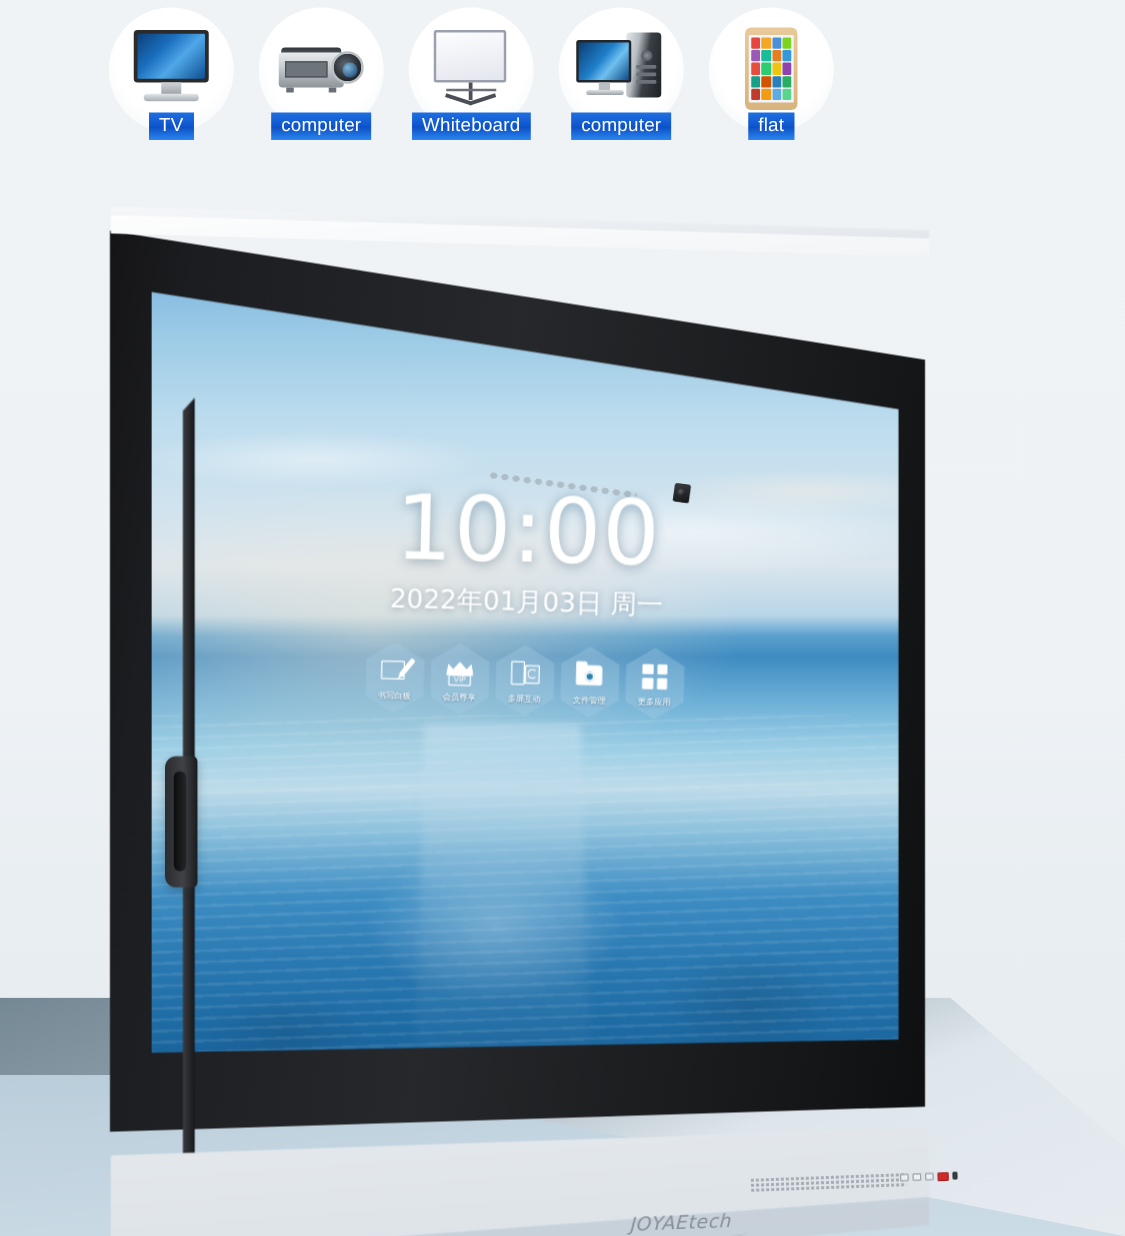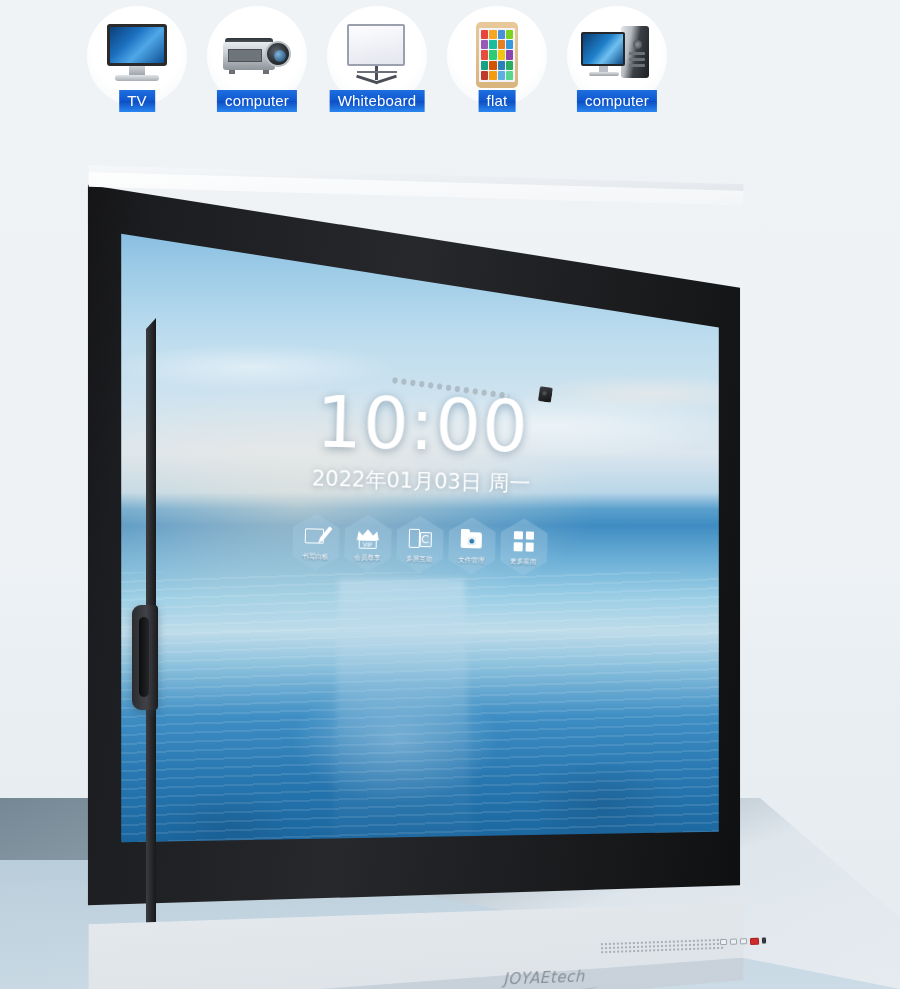--- a/index.html
+++ b/index.html
@@ -336,20 +336,39 @@
           <div class="wb-legl"></div>
           <div class="wb-legr"></div>
       </div>
     </div>
     <div class="device-label">Whiteboard</div>
   </div>
 
   <div class="device-cell">
     <div class="device-bubble">
       <div class="dev-ico">
+        <div class="pc-tower">
+            <i class="pw"></i>
+            <i class="d1"></i>
+            <i class="d2"></i>
+            <i class="d3"></i>
+          </div>
+        <div class="pc-mon">
+            <i></i>
+          </div>
+          <div class="pc-neck"></div>
+          <div class="pc-base"></div>
+      </div>
+    </div>
+    <div class="device-label">computer</div>
+  </div>
+
+  <div class="device-cell">
+    <div class="device-bubble">
+      <div class="dev-ico">
         <div class="tb-body">
             <div class="tb-scr" id="tb-grid">
               <b style="background: rgb(232, 69, 60);"></b>
               <b style="background: rgb(245, 166, 35);"></b>
               <b style="background: rgb(74, 144, 217);"></b>
               <b style="background: rgb(126, 211, 33);"></b>
               <b style="background: rgb(155, 89, 182);"></b>
               <b style="background: rgb(26, 188, 156);"></b>
               <b style="background: rgb(230, 126, 34);"></b>
               <b style="background: rgb(52, 152, 219);"></b>
@@ -365,39 +384,20 @@
               <b style="background: rgb(243, 156, 18);"></b>
               <b style="background: rgb(93, 173, 226);"></b>
               <b style="background: rgb(88, 214, 141);"></b>
             </div>
           </div>
       </div>
     </div>
     <div class="device-label">flat</div>
   </div>
 
-  <div class="device-cell">
-    <div class="device-bubble">
-      <div class="dev-ico">
-        <div class="pc-tower">
-            <i class="pw"></i>
-            <i class="d1"></i>
-            <i class="d2"></i>
-            <i class="d3"></i>
-          </div>
-        <div class="pc-mon">
-            <i></i>
-          </div>
-          <div class="pc-neck"></div>
-          <div class="pc-base"></div>
-      </div>
-    </div>
-    <div class="device-label">computer</div>
-  </div>
-
 </div>
 
 <div id="panel-wrap">
   <div id="panel">
     <div class="chassis"></div>
     <div class="top-slab-edge"></div>
     <div class="top-slab"></div>
 
     <div class="screen">
       <div class="wall"></div>

